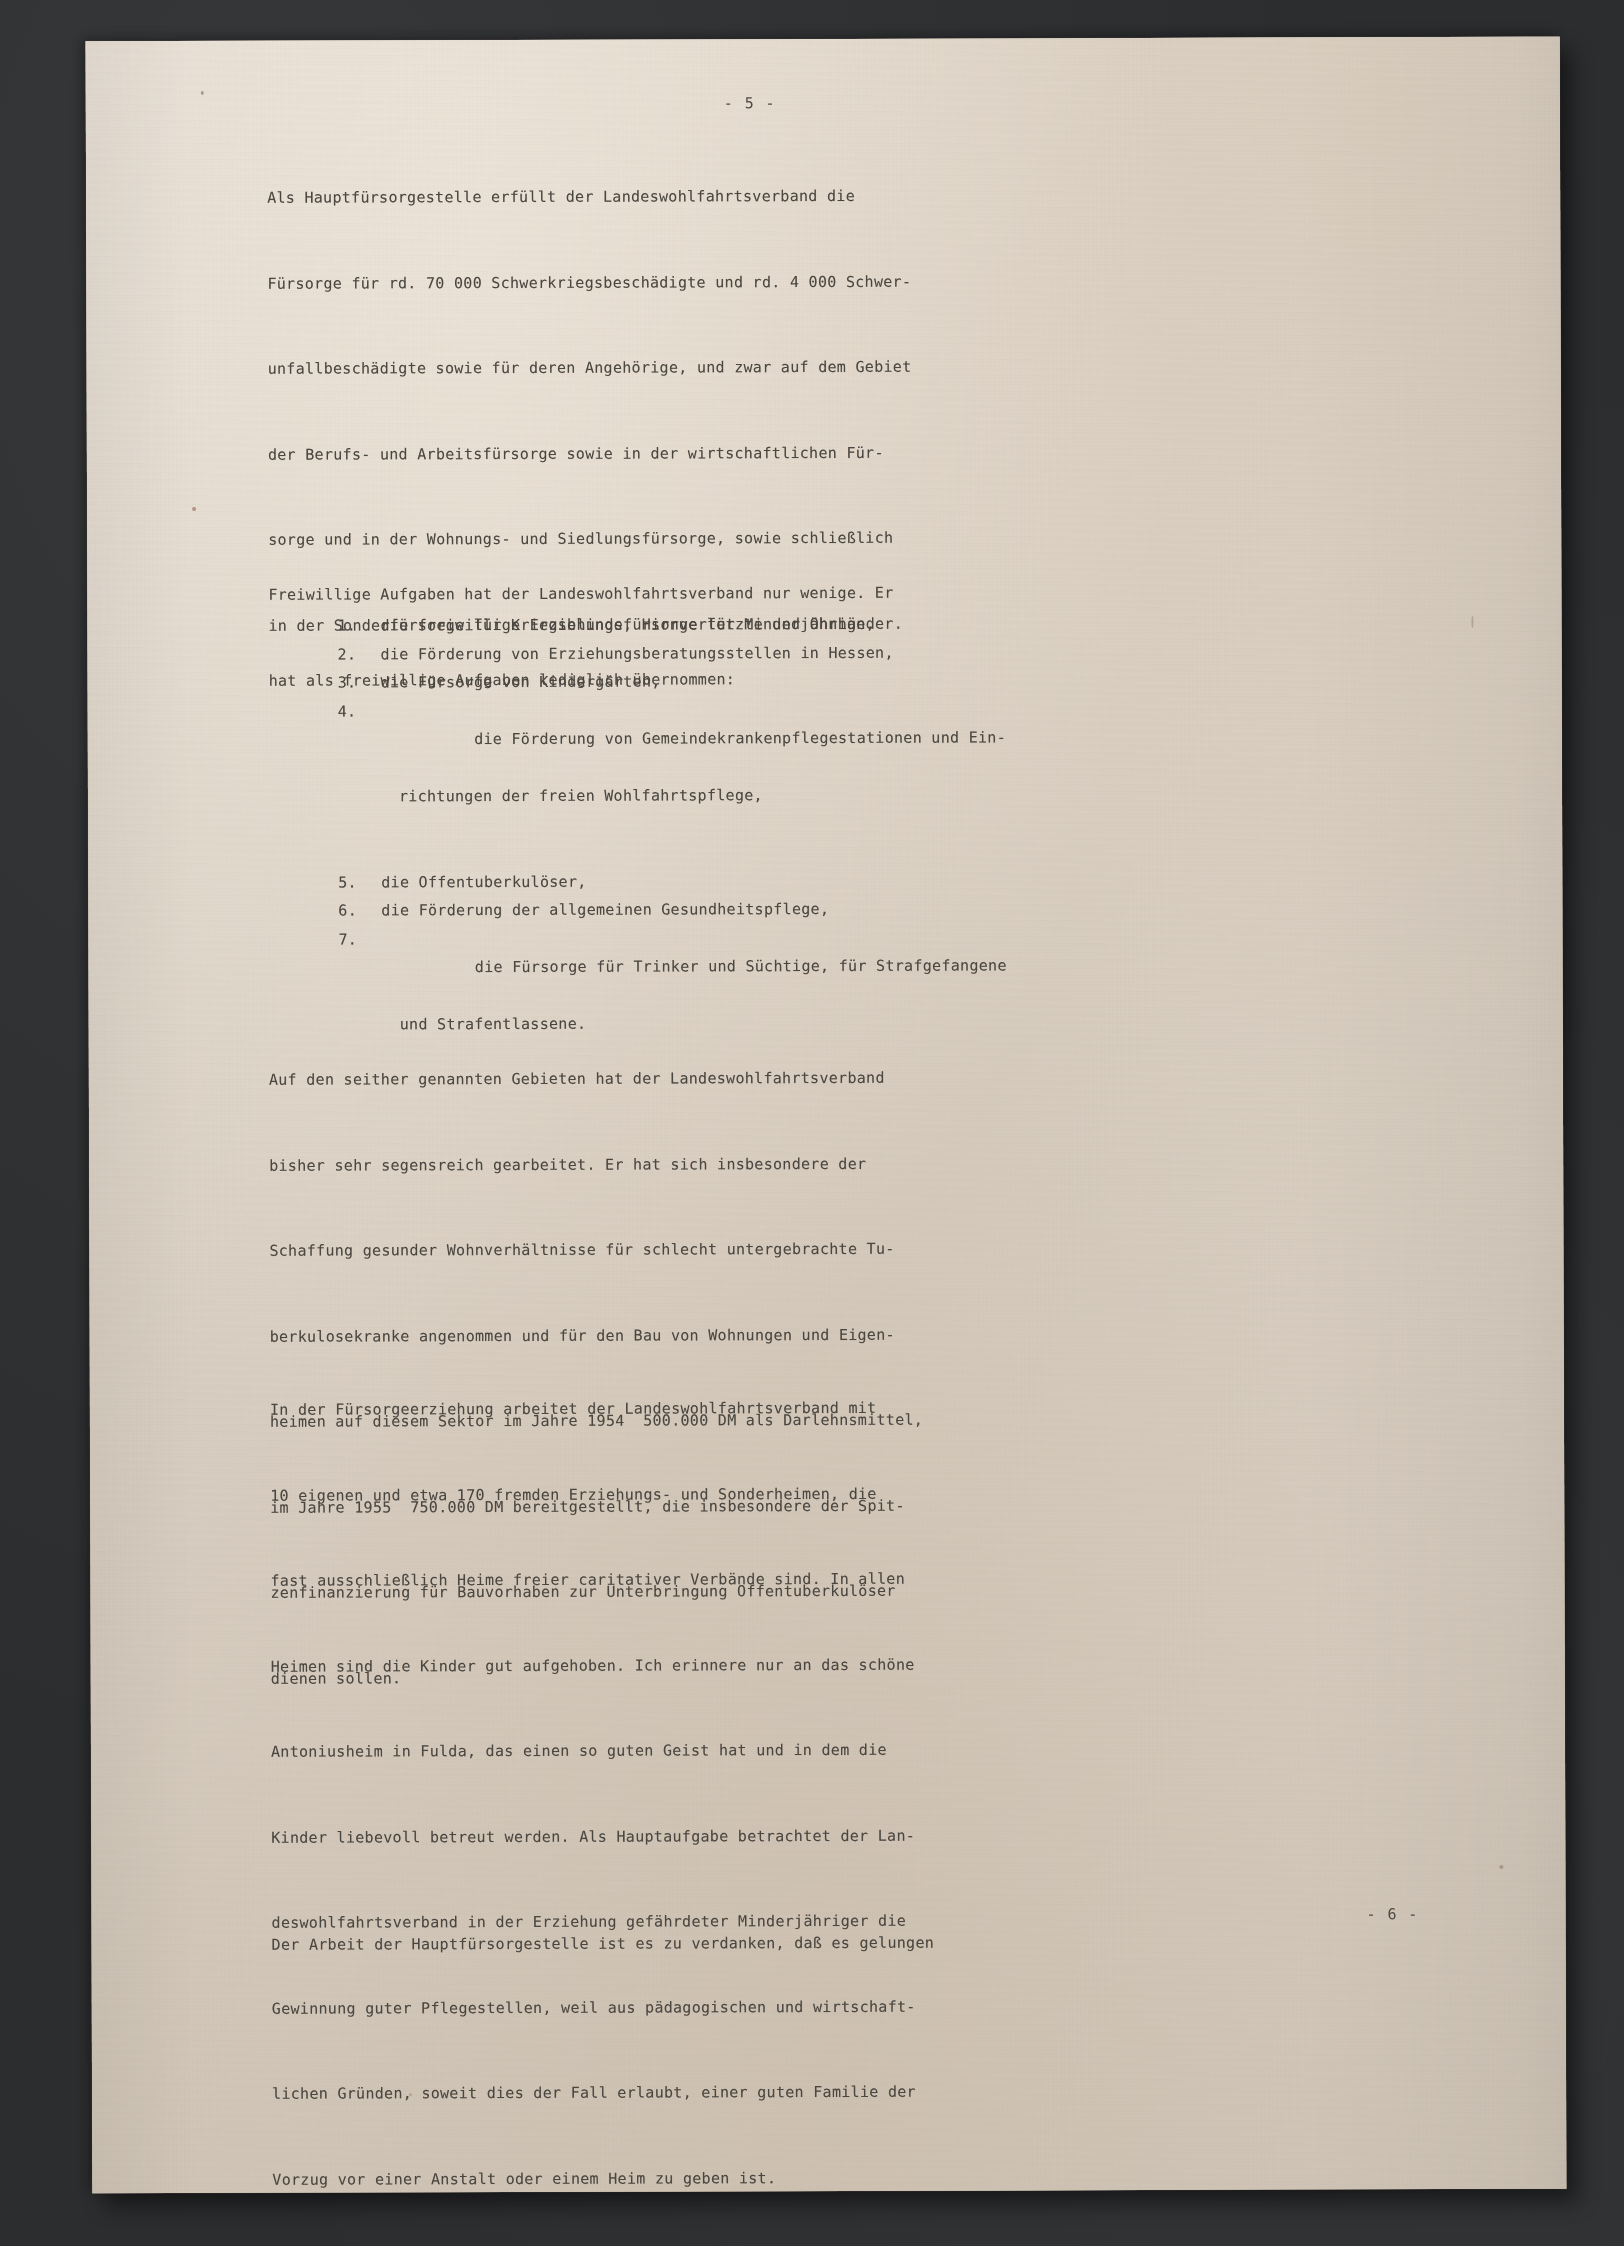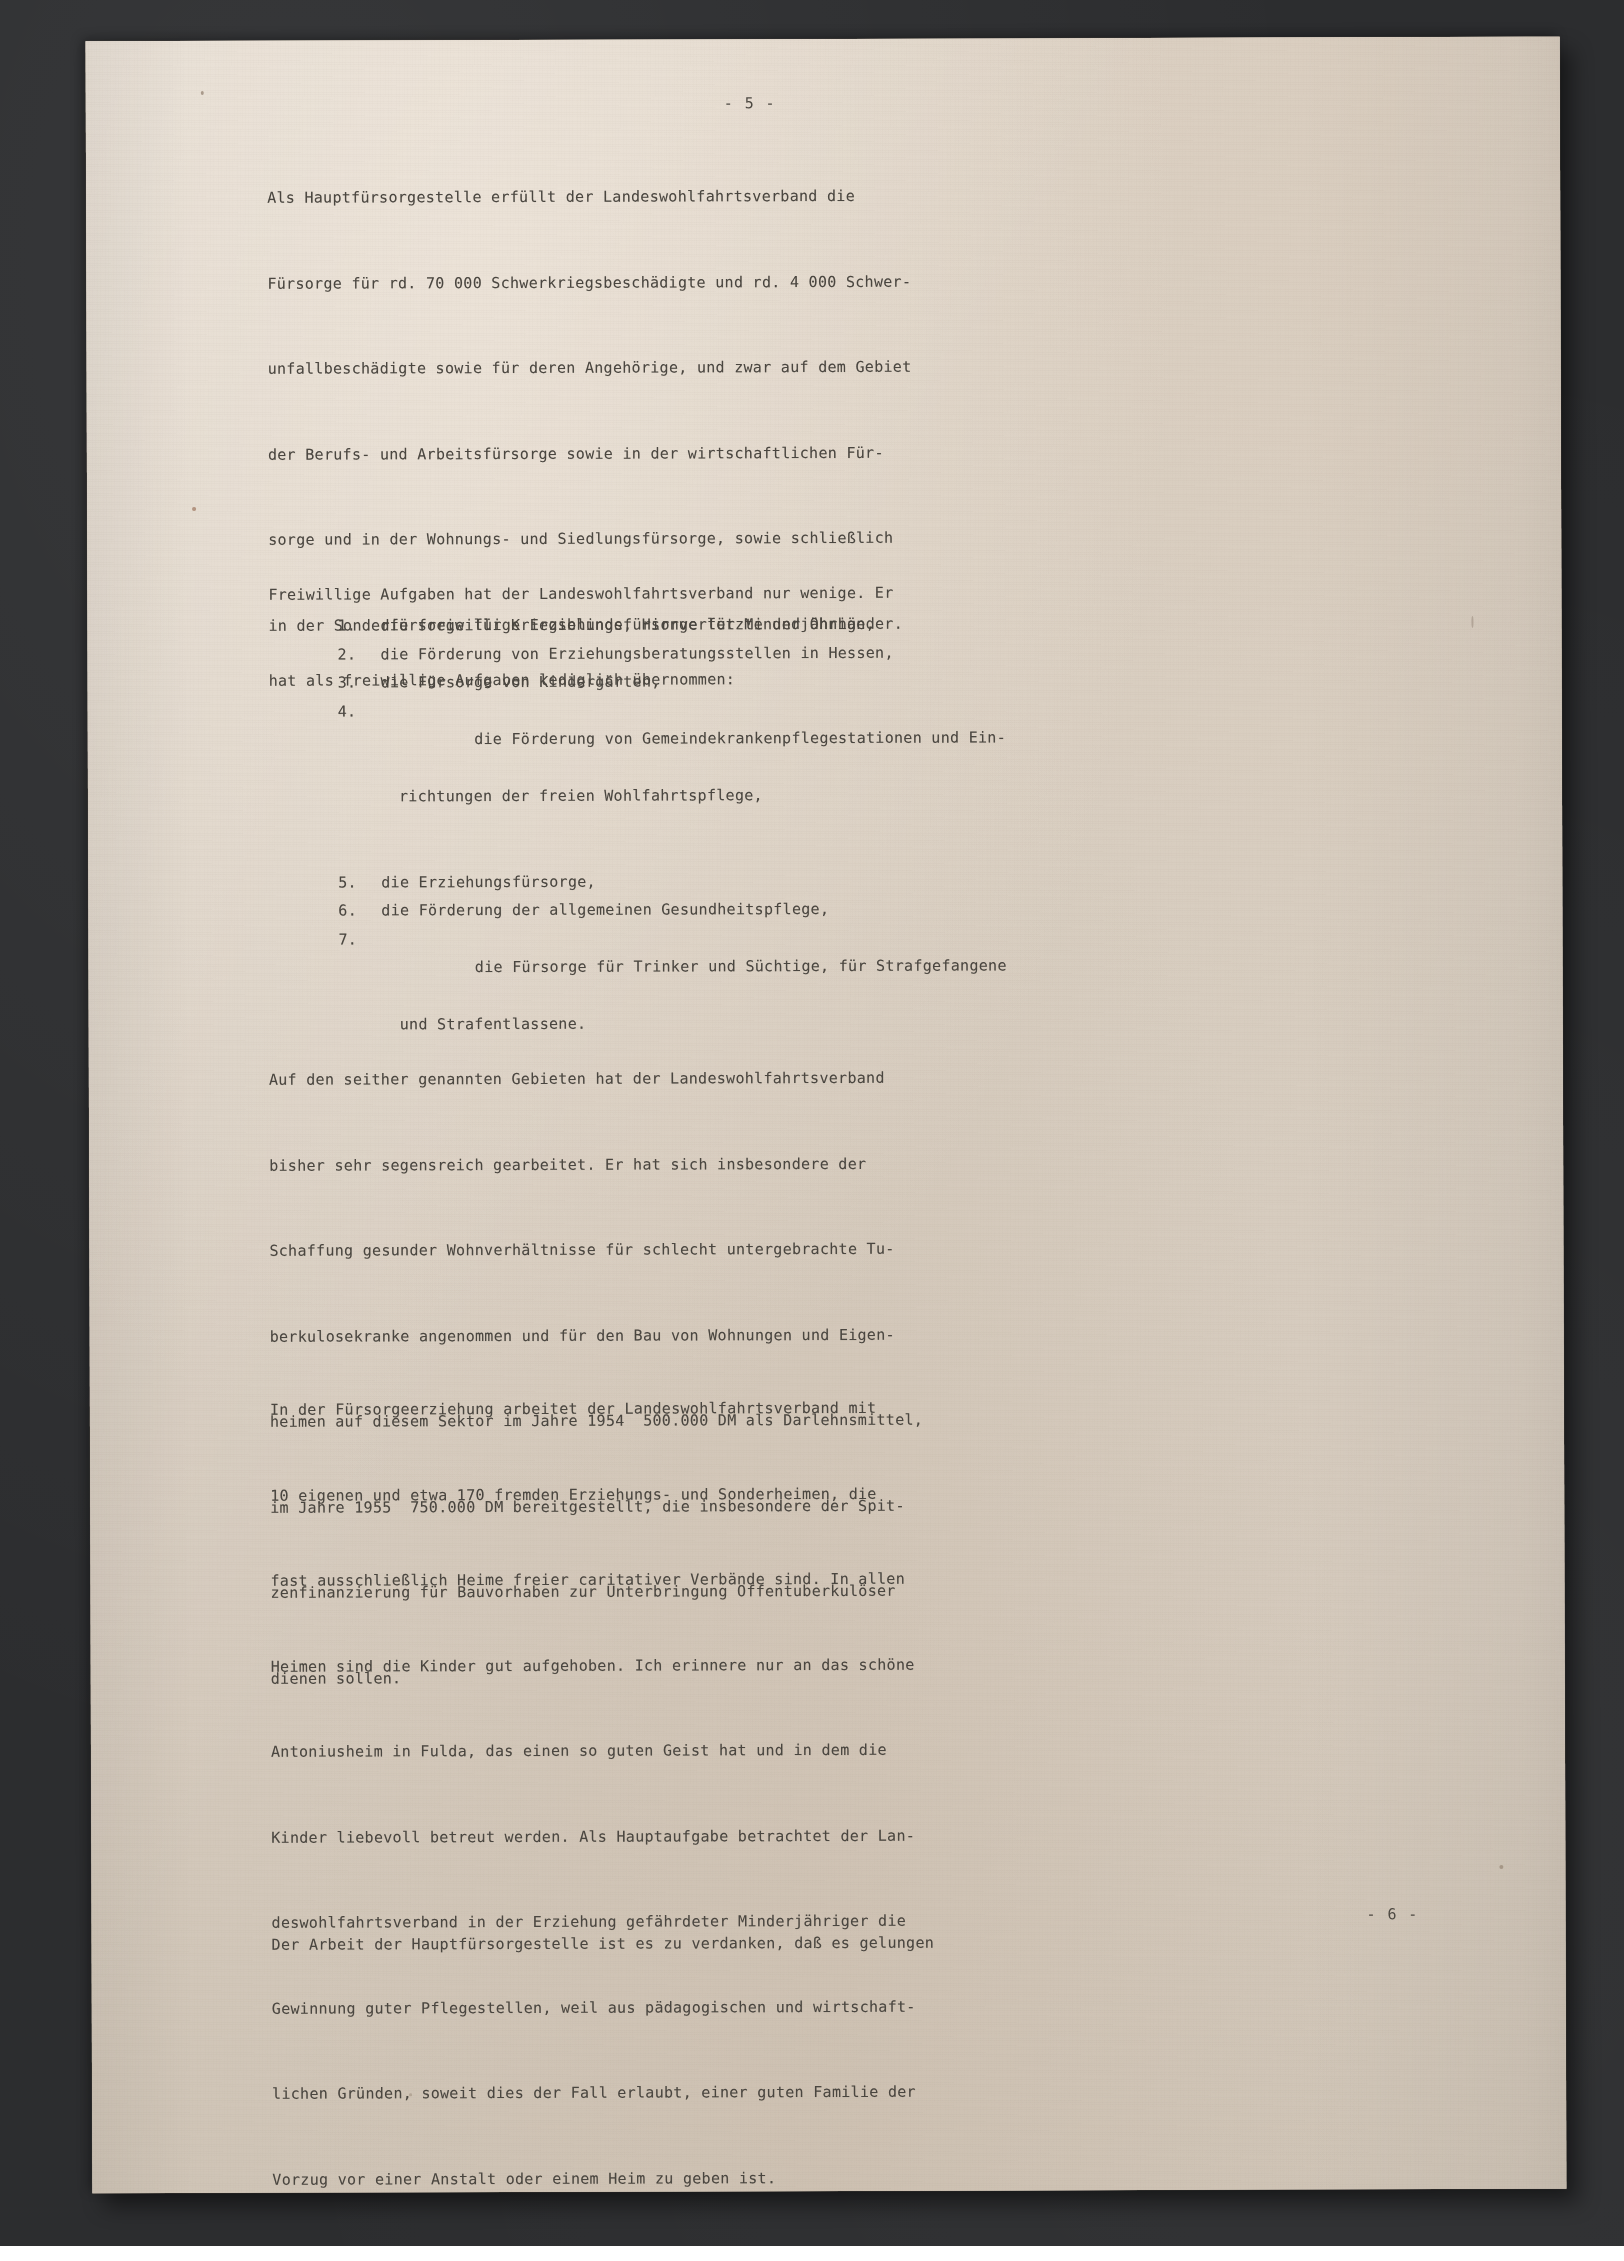--- a/index.html
+++ b/index.html
@@ -196,21 +196,21 @@
       </div>
       <div class="list-item">
         <span class="num">4.</span>
         <span class="txt">
           <span>die Förderung von Gemeindekrankenpflegestationen und Ein-</span>
           <span class="cont">richtungen der freien Wohlfahrtspflege,</span>
         </span>
       </div>
       <div class="list-item">
         <span class="num">5.</span>
-        <span class="txt">die Erziehungsfürsorge,</span>
+        <span class="txt">die Offentuberkulöser,</span>
       </div>
       <div class="list-item">
         <span class="num">6.</span>
         <span class="txt">die Förderung der allgemeinen Gesundheitspflege,</span>
       </div>
       <div class="list-item">
         <span class="num">7.</span>
         <span class="txt">
           <span>die Fürsorge für Trinker und Süchtige, für Strafgefangene</span>
           <span class="cont">und Strafentlassene.</span>

